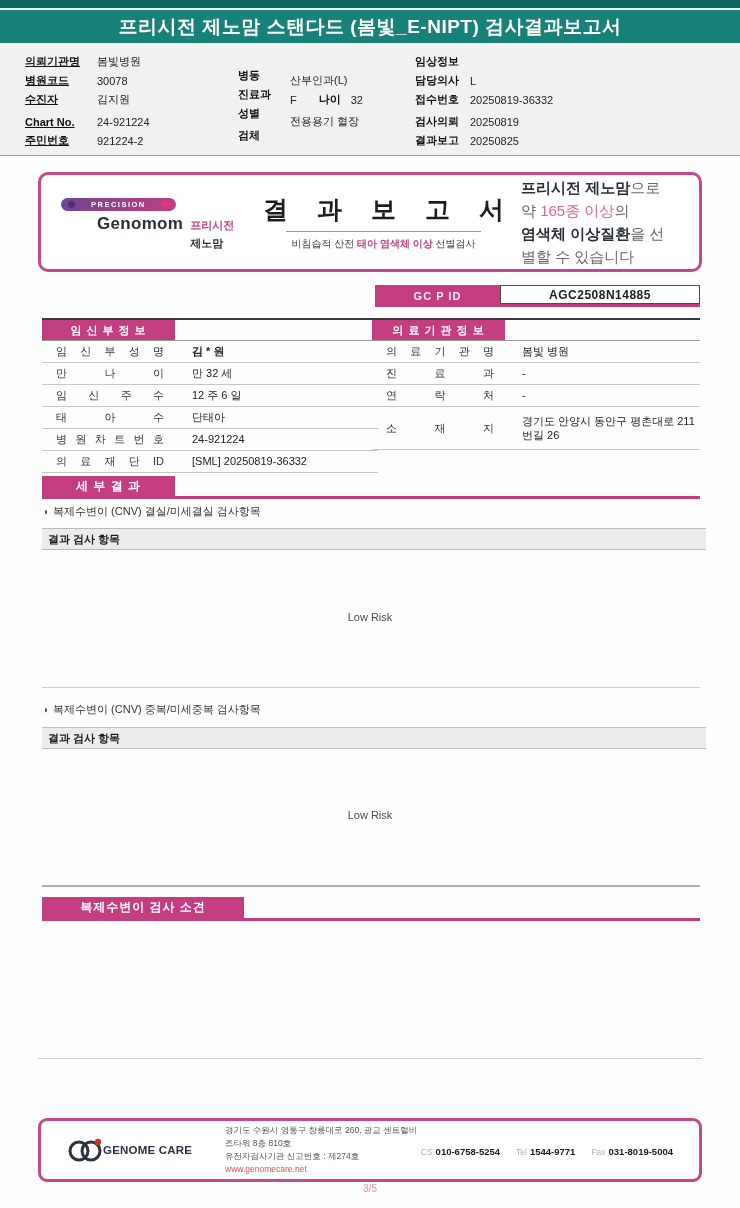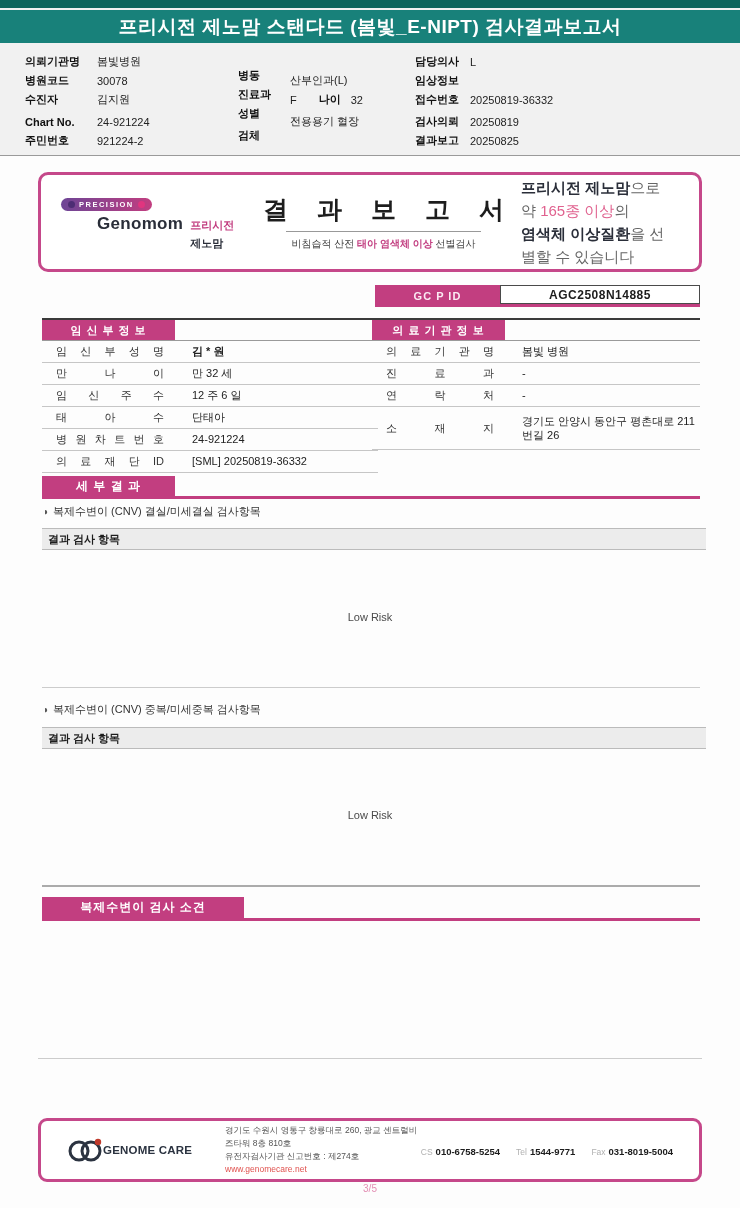--- a/index.html
+++ b/index.html
@@ -18,33 +18,33 @@
   .teal-bar{position:absolute;left:0;top:10px;width:740px;height:33px;background:#18817a;
     display:flex;align-items:center;justify-content:center;}
   .teal-bar .bar-title{color:#fff;font-weight:bold;font-size:19px;letter-spacing:0.5px;}
 
   .hdr-col{position:absolute;font-size:11px;}
   .hdr-row{display:flex;height:19px;align-items:center;}
   .hdr-row.gap{margin-top:3px;}
   .hdr-row .hl{font-weight:bold;color:#111;}
   .hdr-row .hv{color:#222;}
   .col1{left:25px;top:52px;width:210px;}
-  .col1 .hl{width:72px;}
+  .col1 .hl{width:72px;text-decoration:underline;}
   .col2{left:238px;top:52px;width:180px;}
   .col2 .hl{width:52px;margin-top:28px;}
   .col3{left:415px;top:52px;width:300px;}
   .col3 .hl{width:55px;}
   .hl2{font-weight:bold;color:#111;margin-left:22px;width:32px;}
 
   
   .report-box{position:absolute;left:38px;top:172px;width:658px;height:94px;
     border:3px solid #c5488a;border-radius:10px;background:#fff;
     display:flex;align-items:center;box-sizing:content-box;}
   .rb-left{width:205px;padding-left:20px;box-sizing:border-box;}
-  .precision-pill{display:inline-flex;align-items:center;gap:4px;
+  .precision-pill{display:inline-flex;align-items:center;gap:16px;
     background:linear-gradient(90deg,#6d4596,#c23e80);
     border-radius:9px;padding:2px 7px;margin-bottom:3px;}
   .pill-dot{width:7px;height:7px;border-radius:50%;}
   .pill-dot.l{background:#4d2d74;}
   .pill-dot.r{background:#e0357f;}
   .precision-pill .pill-text{color:#fff;font-size:7.5px;font-weight:bold;letter-spacing:1.5px;}
   .brand-line{display:flex;align-items:baseline;gap:7px;margin-left:36px;}
   .brand-en{font-size:17px;font-weight:800;color:#2a2e39;letter-spacing:0.3px;}
   .brand-kr b.pink{color:#c23e80;font-size:11px;}
   .brand-kr b.dark{color:#2a2e39;font-size:11px;}
@@ -165,26 +165,26 @@
         <span class="hv">32</span>
       </div>
       <div class="hdr-row gap">
         <span class="hl">검체</span>
         <span class="hv">전용용기 혈장</span>
       </div>
     </div>
 
     <div class="hdr-col col3">
       <div class="hdr-row">
+        <span class="hl">임상정보</span>
+        <span class="hv"></span>
+      </div>
+      <div class="hdr-row">
         <span class="hl">담당의사</span>
         <span class="hv">L</span>
-      </div>
-      <div class="hdr-row">
-        <span class="hl">임상정보</span>
-        <span class="hv"></span>
       </div>
       <div class="hdr-row">
         <span class="hl">접수번호</span>
         <span class="hv">20250819-36332</span>
       </div>
       <div class="hdr-row gap">
         <span class="hl">검사의뢰</span>
         <span class="hv">20250819</span>
       </div>
       <div class="hdr-row">

